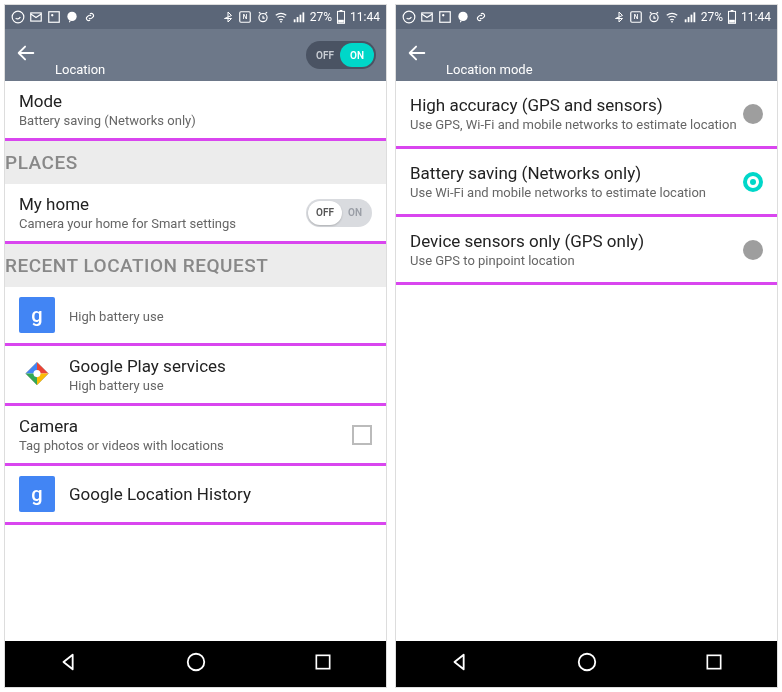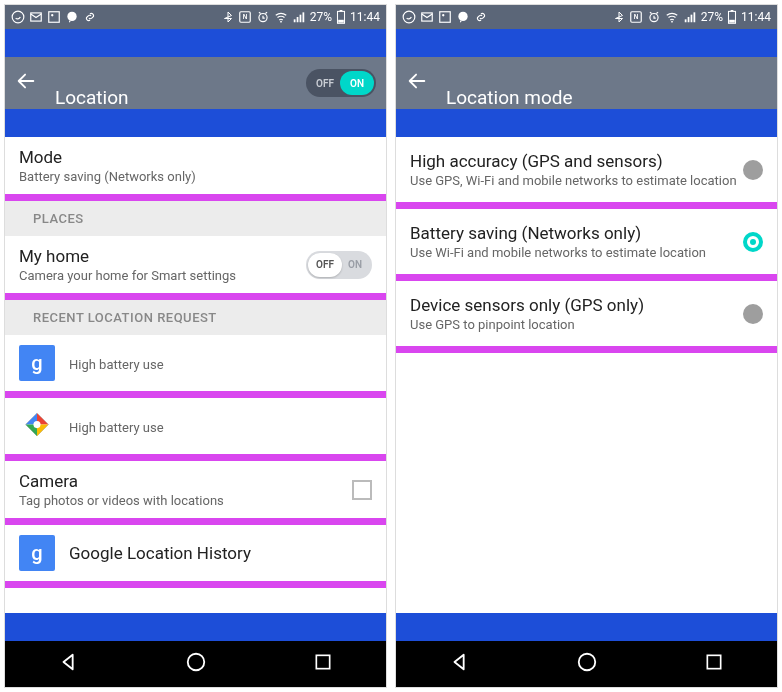--- a/index.html
+++ b/index.html
@@ -8,26 +8,25 @@
     background: #fff;
     width: 782px;
     height: 692px;
     display: flex;
     gap: 8px;
     padding: 4px;
   }
   .phone {
     width: 385px;
     height: 684px;
-    background: #1d4ed8;
+    background: #e5e5e5;
     display: flex;
     flex-direction: column;
     border: 1px solid #ddd;
     position: relative;
-    gap: 28px;
   }
   
   .status-bar {
     height: 24px;
     background: #5b6678;
     display: flex;
     align-items: center;
     padding: 0 6px;
     color: #fff;
     font-size: 12px;
@@ -38,21 +37,21 @@
   
   .app-bar {
     height: 52px;
     background: #6d7889;
     display:flex;
     align-items:center;
     padding: 0 10px;
     color:#fff;
     gap: 18px;
   }
-  .app-title { font-size: 19px; font-weight: 400; margin-top: 28px; }
+  .app-title { font-size: 13px; font-weight: 400; margin-top: 28px; }
   .toggle-pill {
     margin-left:auto;
     width: 70px; height: 28px;
     border-radius: 14px;
     background: #4a5363;
     display:flex; align-items:center;
     font-size: 10px; font-weight:600;
     position:relative;
     color:#c9cdd4;
   }
@@ -61,30 +60,30 @@
     position:absolute; right:2px; top:2px;
     width: 34px; height:24px; border-radius:12px;
     background:#00d7c9;
     display:flex;align-items:center;justify-content:center;
     color:#fff; font-size:10px; font-weight:600;
   }
   
   .content { flex:1; overflow:hidden; background:#fff; }
   .row {
     padding: 10px 14px;
-    border-bottom: 7px solid #d946ef;
+    border-bottom: 3px solid #d946ef;
     display:flex; align-items:center;
   }
   .row .text { flex:1; }
   .row .title { font-size: 17px; color:#222; }
   .row .sub { font-size: 13px; color:#666; margin-top:2px; }
   .section-hdr {
     background:#ececec;
-    padding: 10px 28px;
-    font-size: 13px;
+    padding: 10px 0;
+    font-size: 19px;
     letter-spacing: 0.5px;
     color:#888;
     font-weight:500;
   }
   .row.with-icon { gap:14px; }
   .app-icon {
     width:36px;height:36px;
     display:flex;align-items:center;justify-content:center;
     flex-shrink:0;
   }
@@ -257,20 +256,21 @@
         <svg viewBox="0 0 48 48" width="34" height="34">
             <polygon points="24,6 40,22 24,38 8,22" fill="#fff" stroke="#999"></polygon>
             <polygon points="24,6 40,22 24,22" fill="#ea4335"></polygon>
             <polygon points="24,6 8,22 24,22" fill="#4285f4"></polygon>
             <polygon points="8,22 24,38 24,22" fill="#34a853"></polygon>
             <polygon points="40,22 24,38 24,22" fill="#fbbc04"></polygon>
             <circle cx="24" cy="22" r="5" fill="#fff"></circle>
           </svg>
       </div>
       <div class="text">
+        <div class="title">Google Play services</div>
         <div class="sub">High battery use</div>
       </div>
     </div>
 
 
     <div class="row">
       <div class="text">
         <div class="title">Camera</div>
         <div class="sub">Tag photos or videos with locations</div>
       </div>

